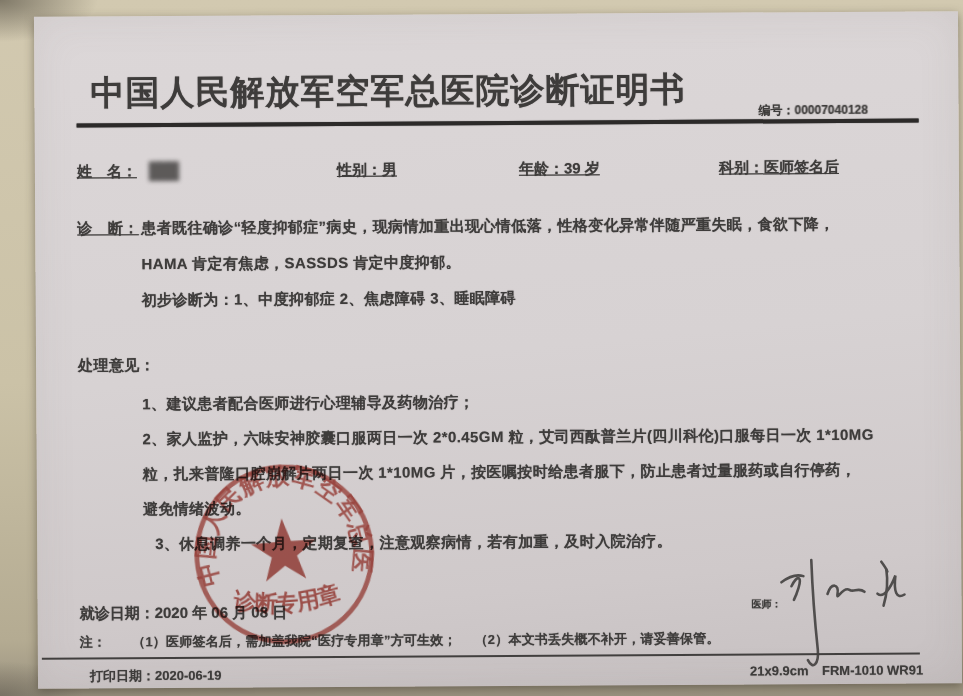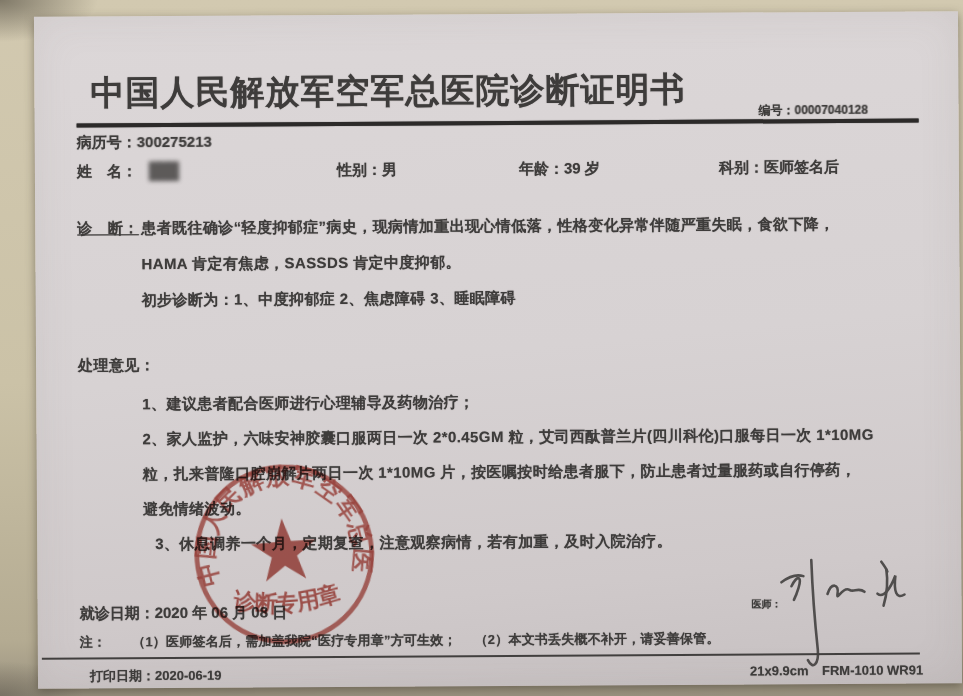--- a/index.html
+++ b/index.html
@@ -21,21 +21,21 @@
     box-shadow:0 3px 10px rgba(55,50,38,.5), inset 0 0 40px rgba(120,112,108,.12);
     transform:rotate(-0.35deg);transform-origin:50% 50%;
   }
   .txt{color:#3e3c3b;font-weight:700;text-shadow:0 0 1px rgba(62,60,59,.6);}
   .abs{position:absolute;white-space:nowrap;}
   .title{left:56px;top:54px;font-size:34px;letter-spacing:1px;}
   .serial{left:724px;top:90px;font-size:12px;}
   .rule-thick{left:42px;top:107px;width:842px;height:4px;background:#2c2a29;box-shadow:0 0 1px rgba(40,40,40,.8);}
   .record-row{left:42px;top:117px;font-size:15px;}
   .fields-row{left:42px;top:146px;right:20px;height:22px;font-size:15px;}
-  .fields-row .abs{top:0;}
+  .fields-row .abs{top:0;text-decoration:underline;}
   .f-name-label{left:0;}
   .f-name-value{left:72px;filter:blur(2.2px);opacity:.8;letter-spacing:-2px;font-size:16px;}
   .f-gender{left:260px;}
   .f-age{left:442px;}
   .f-dept{left:642px;}
   .body-line{font-size:15px;letter-spacing:.4px;}
   .diag-label{left:42px;top:203px;text-decoration:underline;}
   .dl1{left:106px;top:203px;}
   .dl2{left:106px;top:239px;}
   .dl3{left:106px;top:275px;}
@@ -68,23 +68,20 @@
 <div class="paper">
 
   <div class="abs txt title">中国人民解放军空军总医院诊断证明书</div>
 
   <div class="abs txt serial">
     <span>编号：</span><span class="blurred">00007040128</span>
   </div>
 
   <div class="abs rule-thick"></div>
 
-  <div class="abs txt record-row">
-    <span>病历号：</span><span class="blurred">300275213</span>
-  </div>
 
   <div class="abs fields-row">
     <span class="abs txt f-name-label">姓　名：</span>
     <span class="abs txt f-name-value">███</span>
     <span class="abs txt f-gender">性别：男</span>
     <span class="abs txt f-age">年龄：39 岁</span>
     <span class="abs txt f-dept">科别：医师签名后</span>
   </div>
 
   <div class="abs txt body-line diag-label">诊　断：</div>

